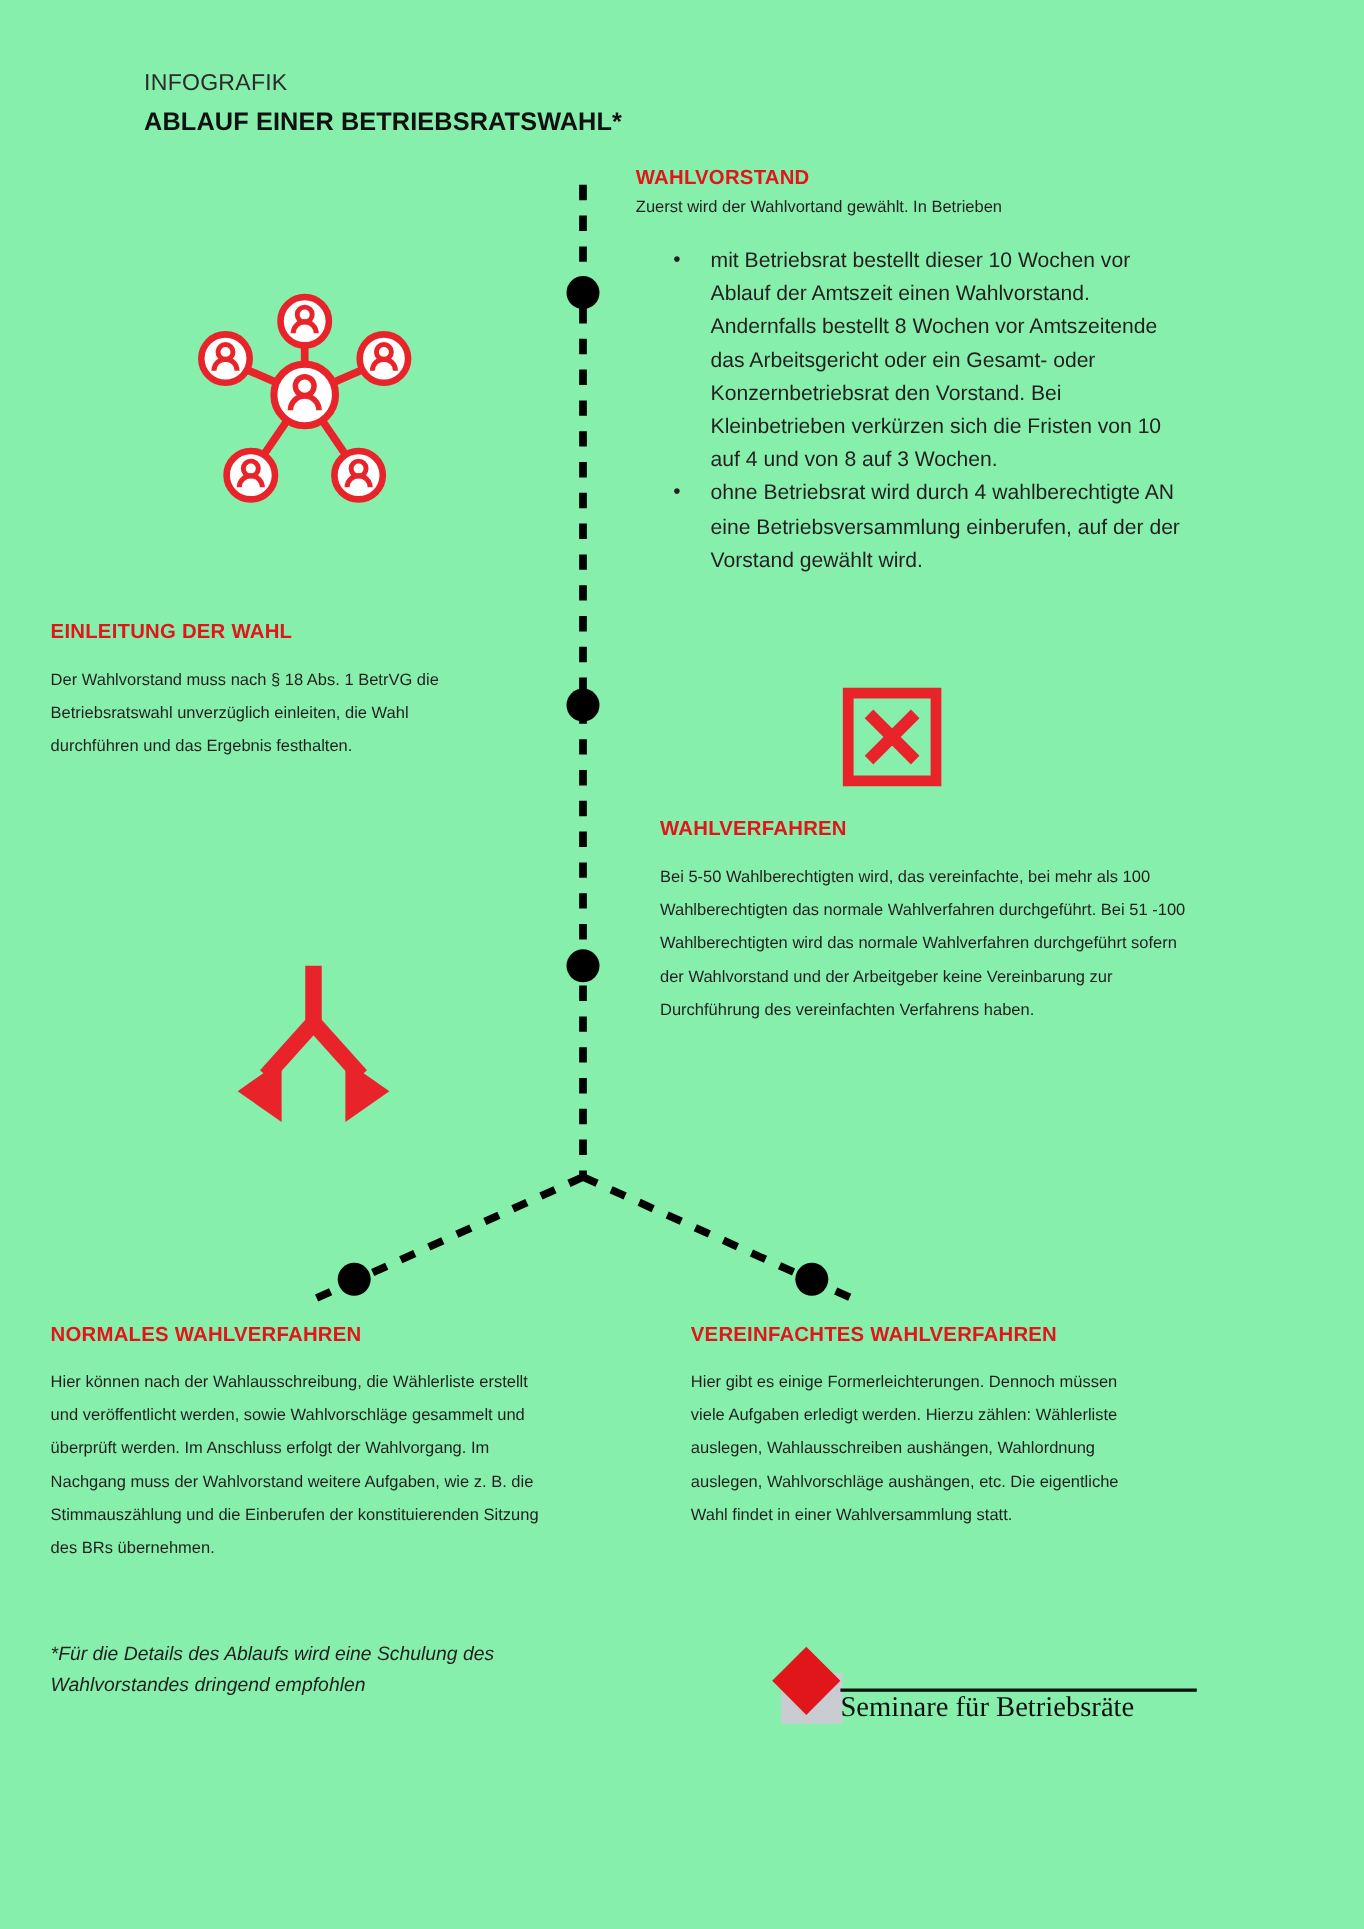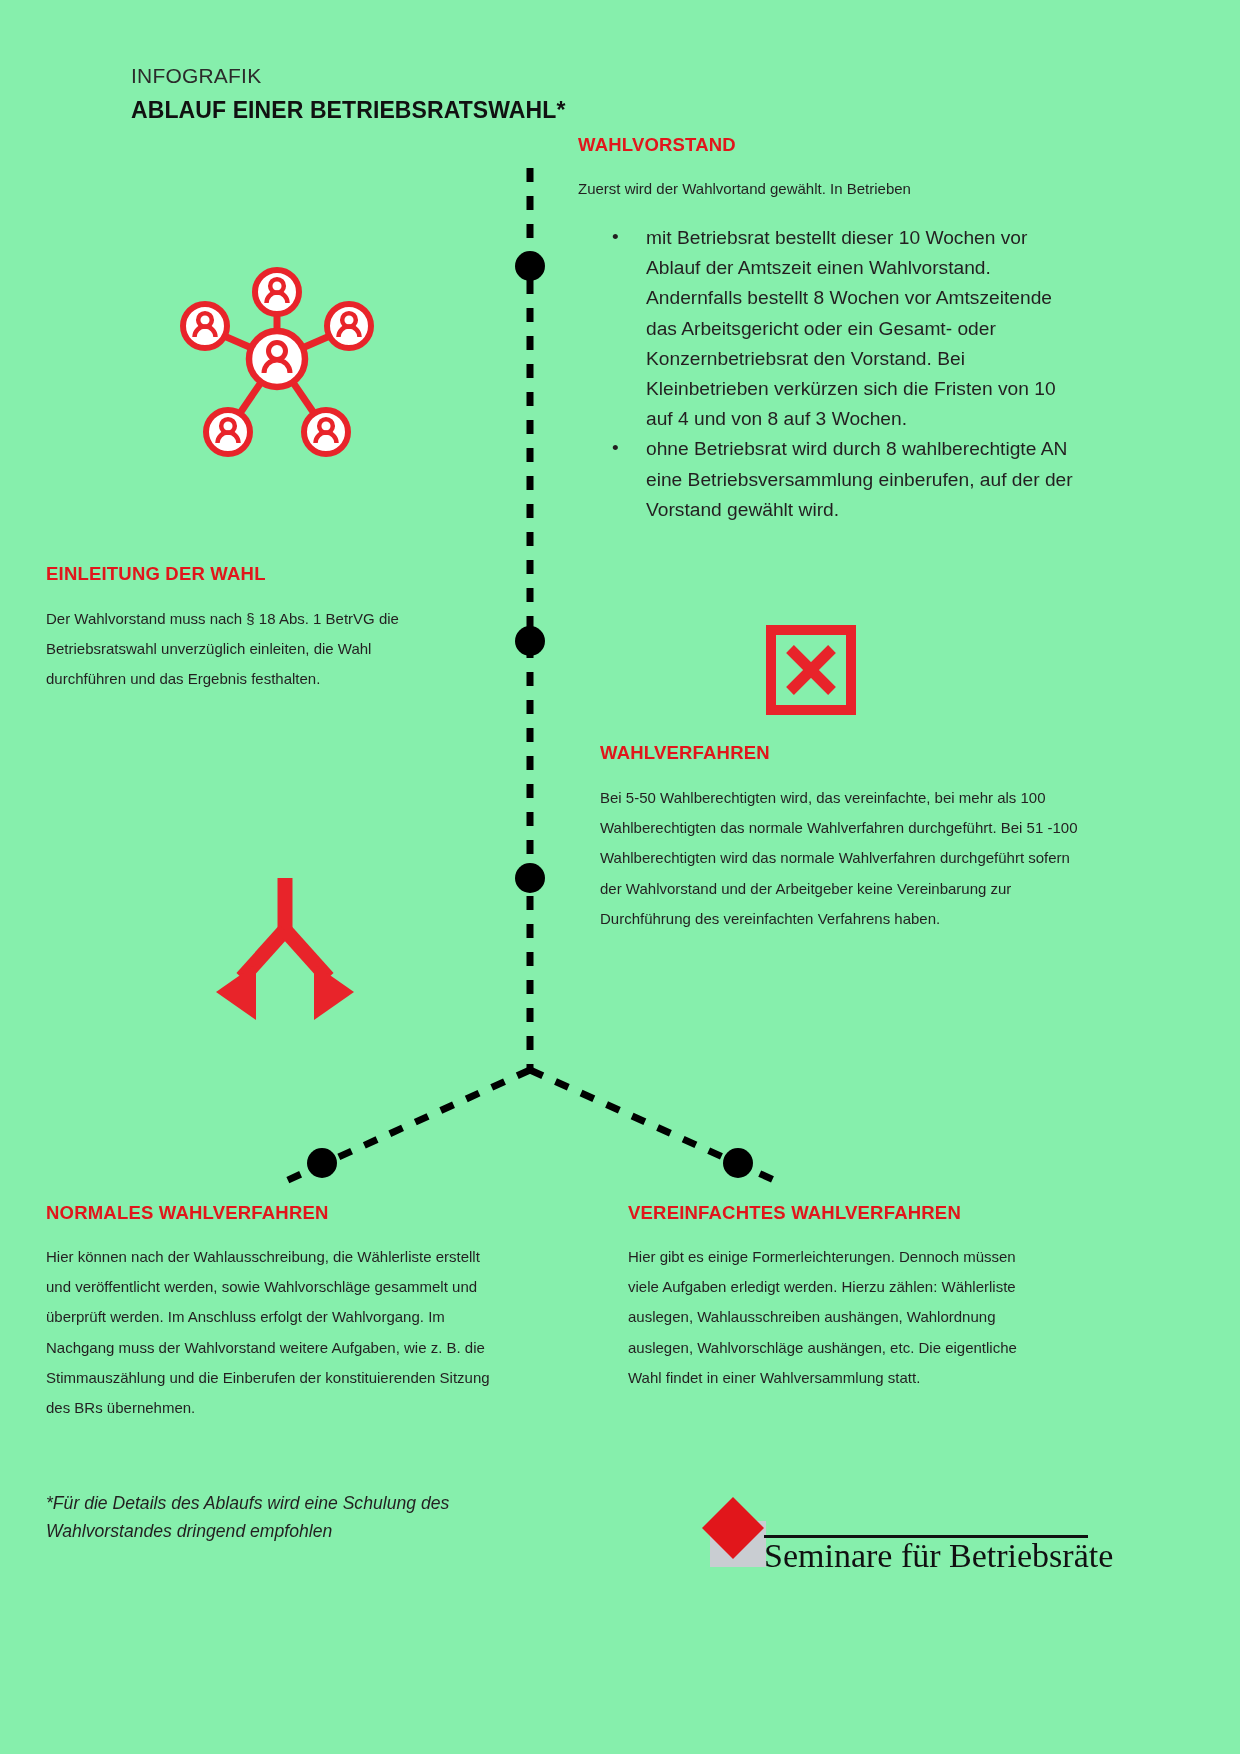--- a/index.html
+++ b/index.html
@@ -144,21 +144,21 @@
     top: 46px;
     width: 324px;
     height: 3px;
     background: #111111;
   }
   .logo-text-sub {
     position: absolute;
     left: 64px;
     top: 48px;
     font-family: "Liberation Serif", serif;
-    font-size: 34px;
+    font-size: 26px;
     color: #111111;
     white-space: nowrap;
   }
 </style>
 </head>
 <body>
 
 <div id="page">
 
   <div class="hdr-kicker">INFOGRAFIK</div>
@@ -252,25 +252,25 @@
       <line x1="85" y1="58" x2="42" y2="106"></line>
 
       <line x1="85" y1="58" x2="128" y2="106"></line>
     </g>
 
     <polygon points="16,120 56,92 56,148" fill="#e8242a"></polygon>
 
     <polygon points="154,120 114,92 114,148" fill="#e8242a"></polygon>
   </svg>
 
-  <div class="sec-head" style="left:578px; top:134px;">WAHLVORSTAND</div>
+  <div class="sec-head" style="left:578px; top:150px;">WAHLVORSTAND</div>
   <div class="body-text" style="left:578px; top:174px; width:500px;">Zuerst wird der Wahlvortand gewählt. In Betrieben</div>
   <ul class="bullets" style="left:578px; top:223px; width:500px;">
     <li>mit Betriebsrat bestellt dieser 10 Wochen vor Ablauf der Amtszeit einen Wahlvorstand. Andernfalls bestellt 8 Wochen vor Amtszeitende das Arbeitsgericht oder ein Gesamt- oder Konzernbetriebsrat den Vorstand. Bei Kleinbetrieben verkürzen sich die Fristen von 10 auf 4 und von 8 auf 3 Wochen.</li>
-    <li> ohne Betriebsrat wird durch 8 wahlberechtigte AN eine Betriebsversammlung einberufen, auf der der Vorstand gewählt wird.</li>
+    <li> ohne Betriebsrat wird durch 4 wahlberechtigte AN eine Betriebsversammlung einberufen, auf der der Vorstand gewählt wird.</li>
   </ul>
 
   <div class="sec-head" style="left:46px; top:563px;text-align:right;">EINLEITUNG DER WAHL</div>
   <div class="body-text" style="left:46px; top:604px; width:400px;">Der Wahlvorstand muss nach § 18 Abs. 1 BetrVG die Betriebsratswahl unverzüglich einleiten, die Wahl durchführen und das Ergebnis festhalten.</div>
 
   <div class="sec-head" style="left:600px; top:742px;">WAHLVERFAHREN</div>
   <div class="body-text" style="left:600px; top:783px; width:480px;">Bei 5-50 Wahlberechtigten wird, das vereinfachte, bei mehr als 100 Wahlberechtigten das normale Wahlverfahren durchgeführt. Bei 51 -100 Wahlberechtigten wird das normale Wahlverfahren durchgeführt sofern der Wahlvorstand und der Arbeitgeber keine Vereinbarung zur Durchführung des vereinfachten Verfahrens haben.</div>
 
   <div class="sec-head" style="left:46px; top:1202px;">NORMALES WAHLVERFAHREN</div>
   <div class="body-text" style="left:46px; top:1242px; width:460px;">Hier können nach der Wahlausschreibung, die Wählerliste erstellt und veröffentlicht werden, sowie Wahlvorschläge gesammelt und überprüft werden. Im Anschluss erfolgt der Wahlvorgang. Im Nachgang muss der Wahlvorstand weitere Aufgaben, wie z. B. die Stimmauszählung und die Einberufen der konstituierenden Sitzung des BRs übernehmen.</div>

